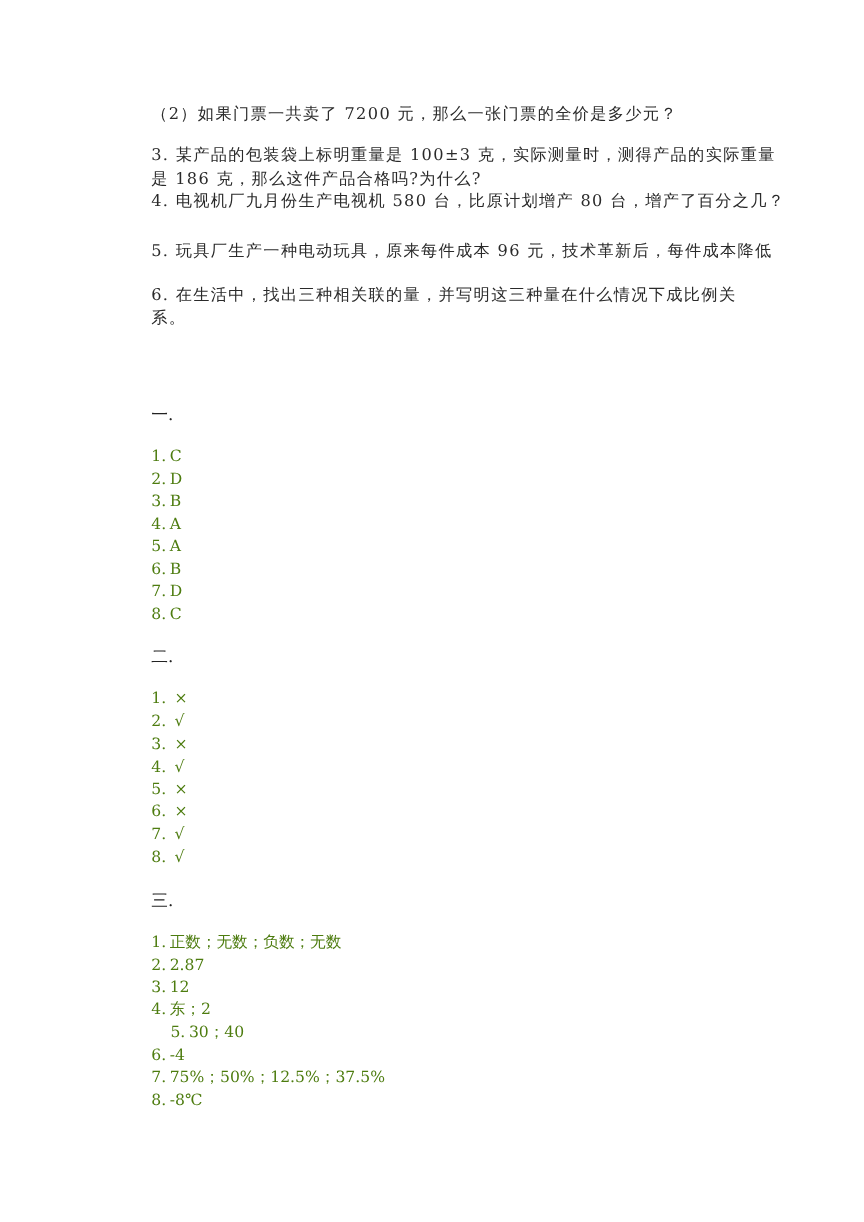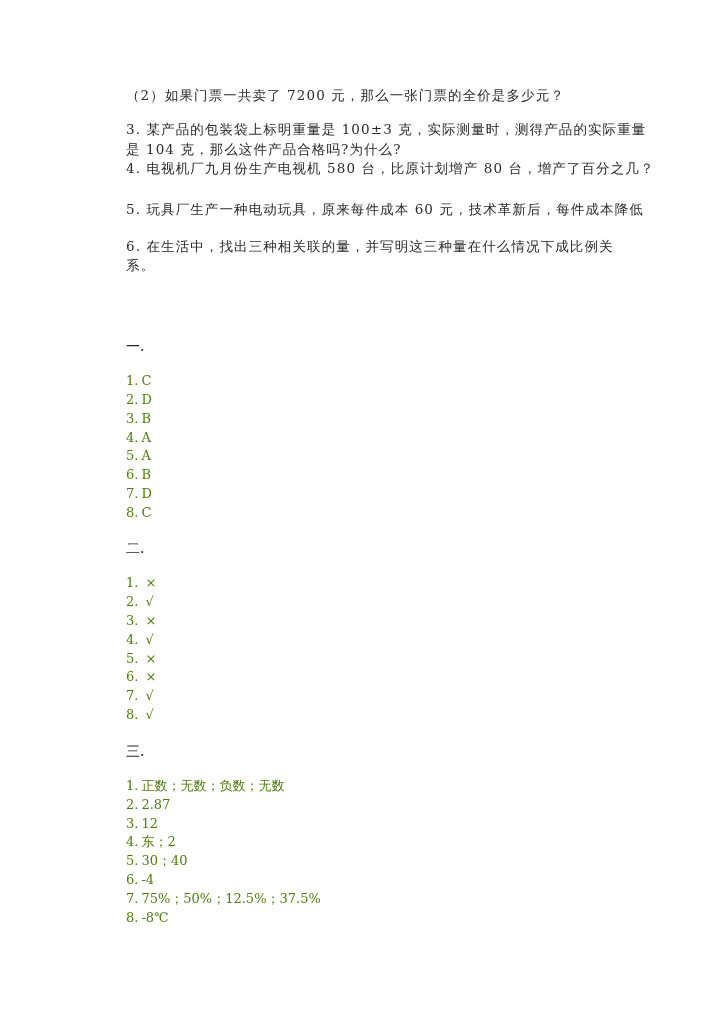--- a/index.html
+++ b/index.html
@@ -61,24 +61,24 @@
     .mark { display: inline-block; margin-left: 4px; }
   </style>
 </head>
 <body>
 
 <div class="page">
 
   <div class="line q-line" style="top:86px;">（2）如果门票一共卖了 7200 元，那么一张门票的全价是多少元？</div>
 
   <div class="line q-line" style="top:120px;">3. 某产品的包装袋上标明重量是 100±3 克，实际测量时，测得产品的实际重量</div>
-  <div class="line q-line" style="top:140px;">是 104 克，那么这件产品合格吗?为什么?</div>
+  <div class="line q-line" style="top:140px;">是 186 克，那么这件产品合格吗?为什么?</div>
   <div class="line q-line" style="top:159px;">4. 电视机厂九月份生产电视机 580 台，比原计划增产 80 台，增产了百分之几？</div>
 
-  <div class="line q-line" style="top:200px;">5. 玩具厂生产一种电动玩具，原来每件成本 60 元，技术革新后，每件成本降低</div>
+  <div class="line q-line" style="top:200px;">5. 玩具厂生产一种电动玩具，原来每件成本 96 元，技术革新后，每件成本降低</div>
   <div class="line q-line" style="top:237px;">6. 在生活中，找出三种相关联的量，并写明这三种量在什么情况下成比例关</div>
   <div class="line q-line" style="top:256px;">系。</div>
 
 
   <div class="section-head" style="top:337px;">一.</div>
   <div class="ans" style="top:372px;"><span class="num">1.</span><span>C</span></div>
   <div class="ans" style="top:391px;"><span class="num">2.</span><span>D</span></div>
   <div class="ans" style="top:410px;"><span class="num">3.</span><span>B</span></div>
   <div class="ans" style="top:429px;"><span class="num">4.</span><span>A</span></div>
   <div class="ans" style="top:447px;"><span class="num">5.</span><span>A</span></div>
@@ -94,18 +94,18 @@
   <div class="ans" style="top:650px;"><span class="num">5.</span><span class="mark">×</span></div>
   <div class="ans" style="top:668px;"><span class="num">6.</span><span class="mark">×</span></div>
   <div class="ans" style="top:687px;"><span class="num">7.</span><span class="mark">√</span></div>
   <div class="ans" style="top:706px;"><span class="num">8.</span><span class="mark">√</span></div>
 
   <div class="section-head" style="top:742px;">三.</div>
   <div class="ans" style="top:777px;"><span class="num">1.</span><span>正数；无数；负数；无数</span></div>
   <div class="ans" style="top:796px;"><span class="num">2.</span><span>2.87</span></div>
   <div class="ans" style="top:815px;"><span class="num">3.</span><span>12</span></div>
   <div class="ans" style="top:833px;"><span class="num">4.</span><span>东；2</span></div>
-  <div class="ans" style="top:852px;"><span class="num">5.</span><span>30；40</span></div>
+  <div class="ans" style="top:852px;margin-left:16px;"><span class="num">5.</span><span>30；40</span></div>
   <div class="ans" style="top:871px;"><span class="num">6.</span><span>-4</span></div>
   <div class="ans" style="top:890px;"><span class="num">7.</span><span>75%；50%；12.5%；37.5%</span></div>
   <div class="ans" style="top:909px;text-align:right;"><span class="num">8.</span><span>-8℃</span></div>
 
 </div>
 
 </body></html>

